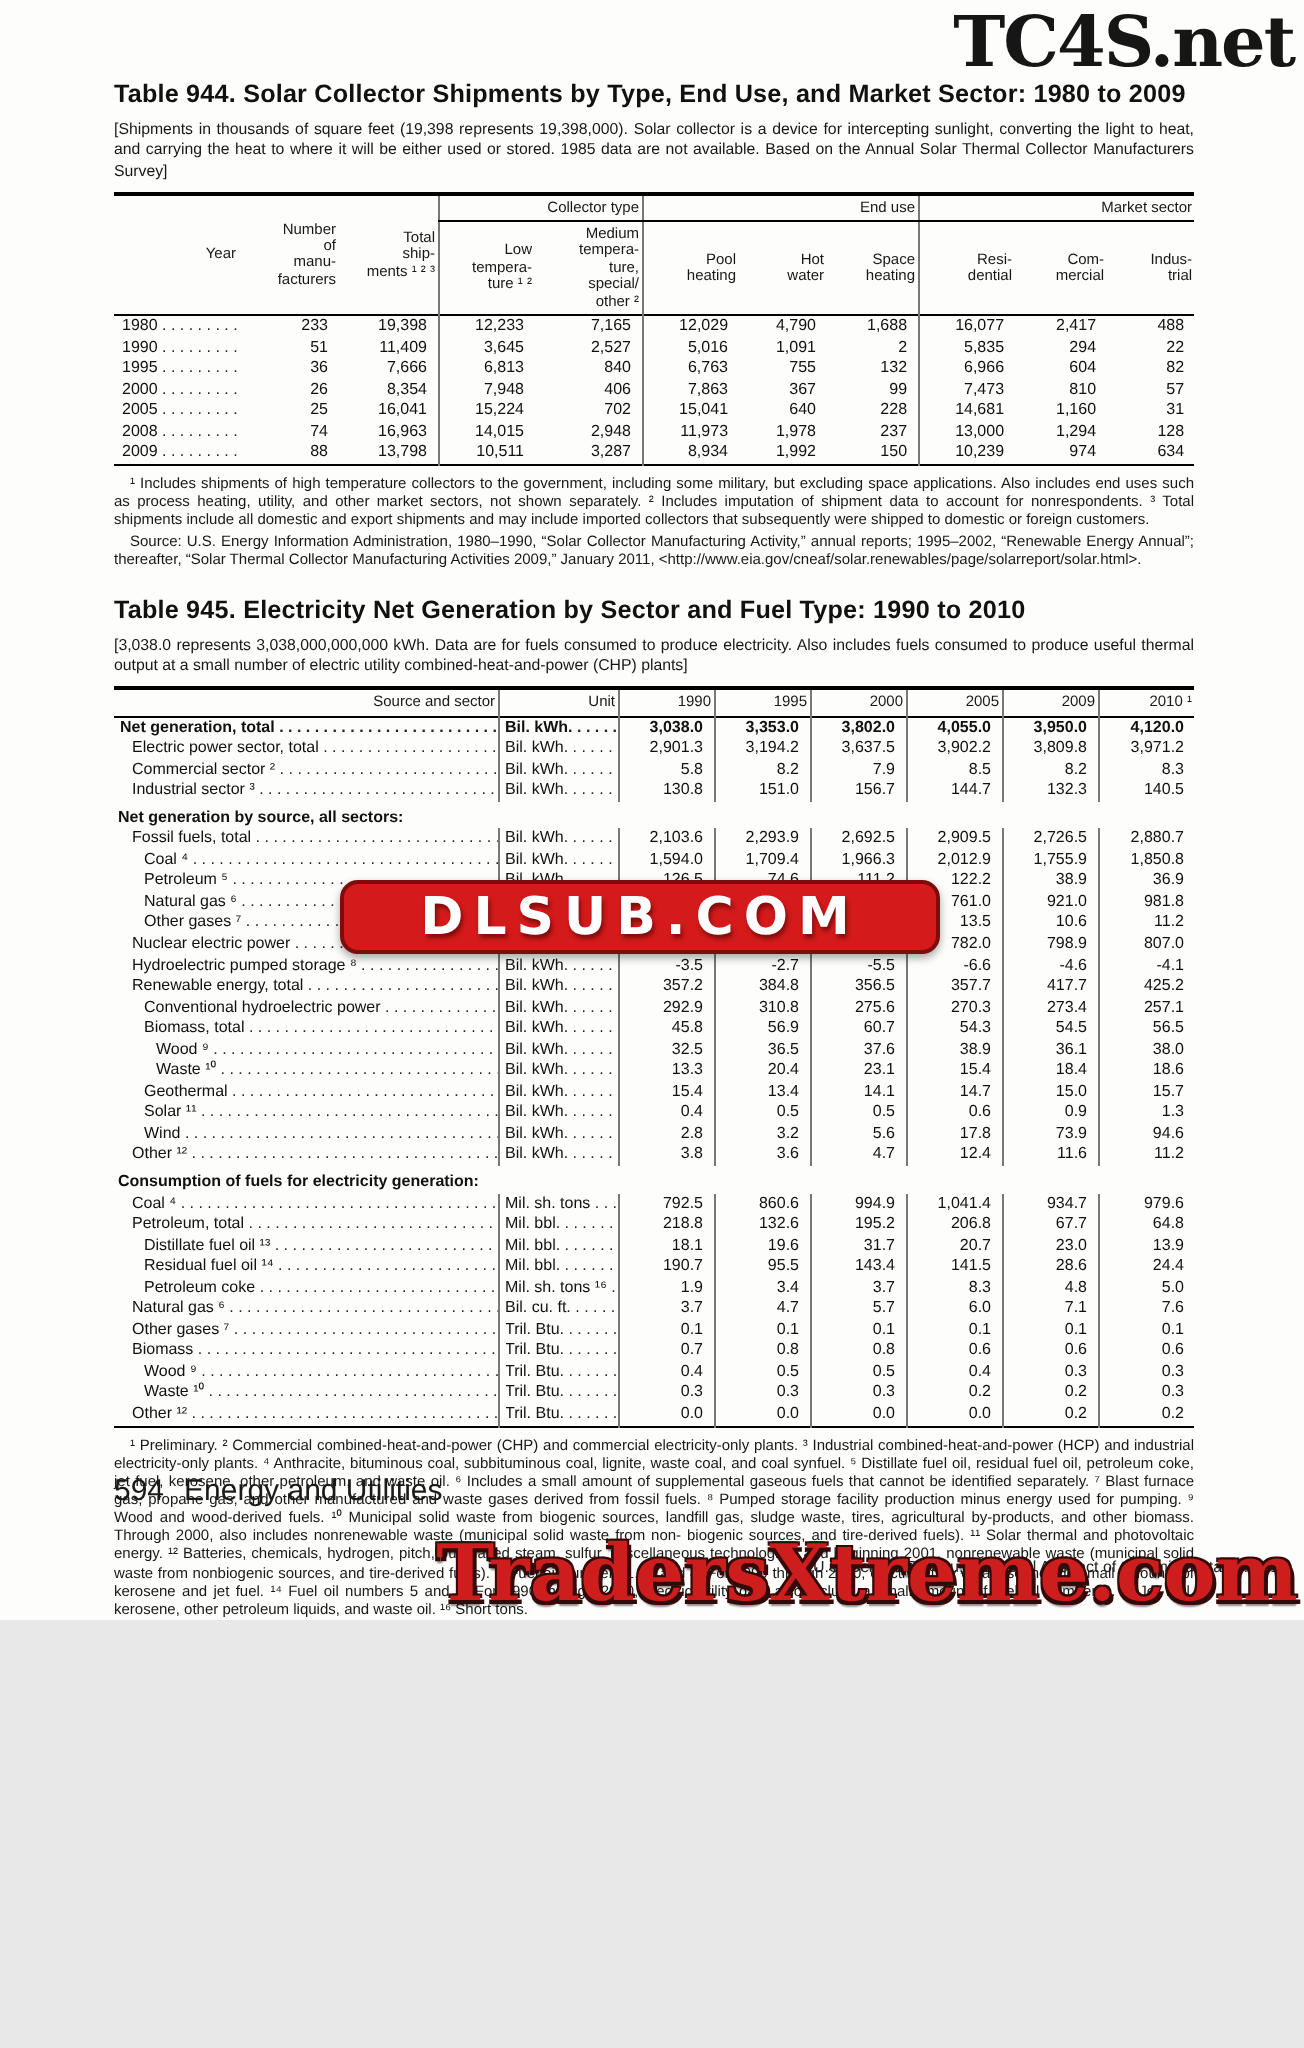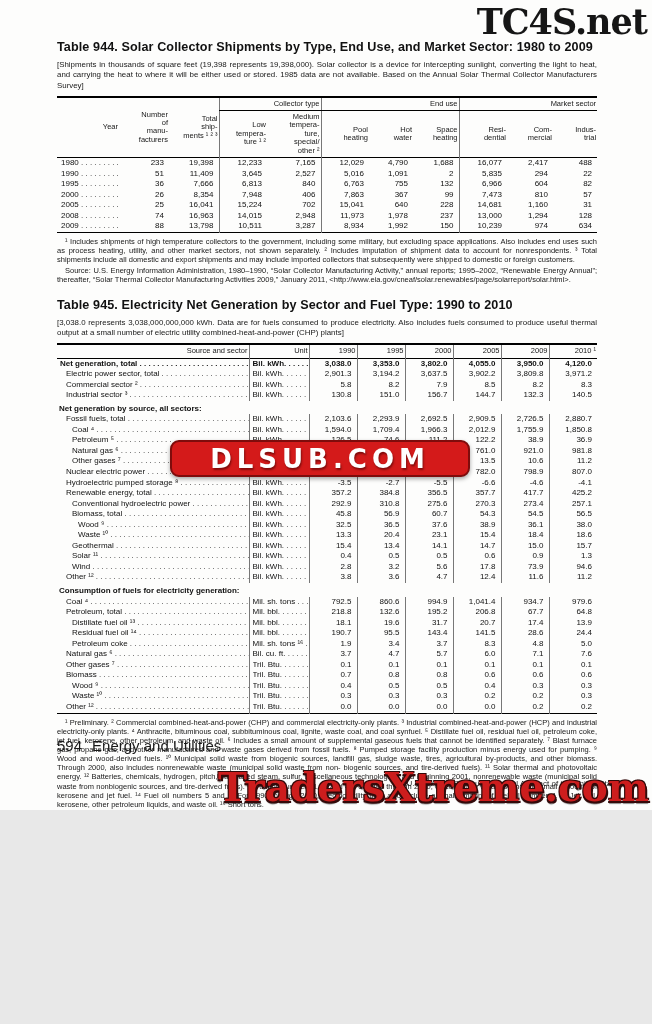--- a/index.html
+++ b/index.html
@@ -597,21 +597,21 @@
               <td class="lblcell" style="padding-left: 15px;">
                 <span class="lead">Distillate fuel oil ¹³</span>
               </td>
               <td class="unitcell bl">
                 <span class="lead">Mil. bbl.</span>
               </td>
               <td class="num bl">18.1</td>
               <td class="num bl">19.6</td>
               <td class="num bl">31.7</td>
               <td class="num bl">20.7</td>
-              <td class="num bl">17.4</td>
+              <td class="num bl">23.0</td>
               <td class="num bl">13.9</td>
             </tr>
             <tr>
               <td class="lblcell" style="padding-left: 15px;">
                 <span class="lead">Residual fuel oil ¹⁴</span>
               </td>
               <td class="unitcell bl">
                 <span class="lead">Mil. bbl.</span>
               </td>
               <td class="num bl">190.7</td>

